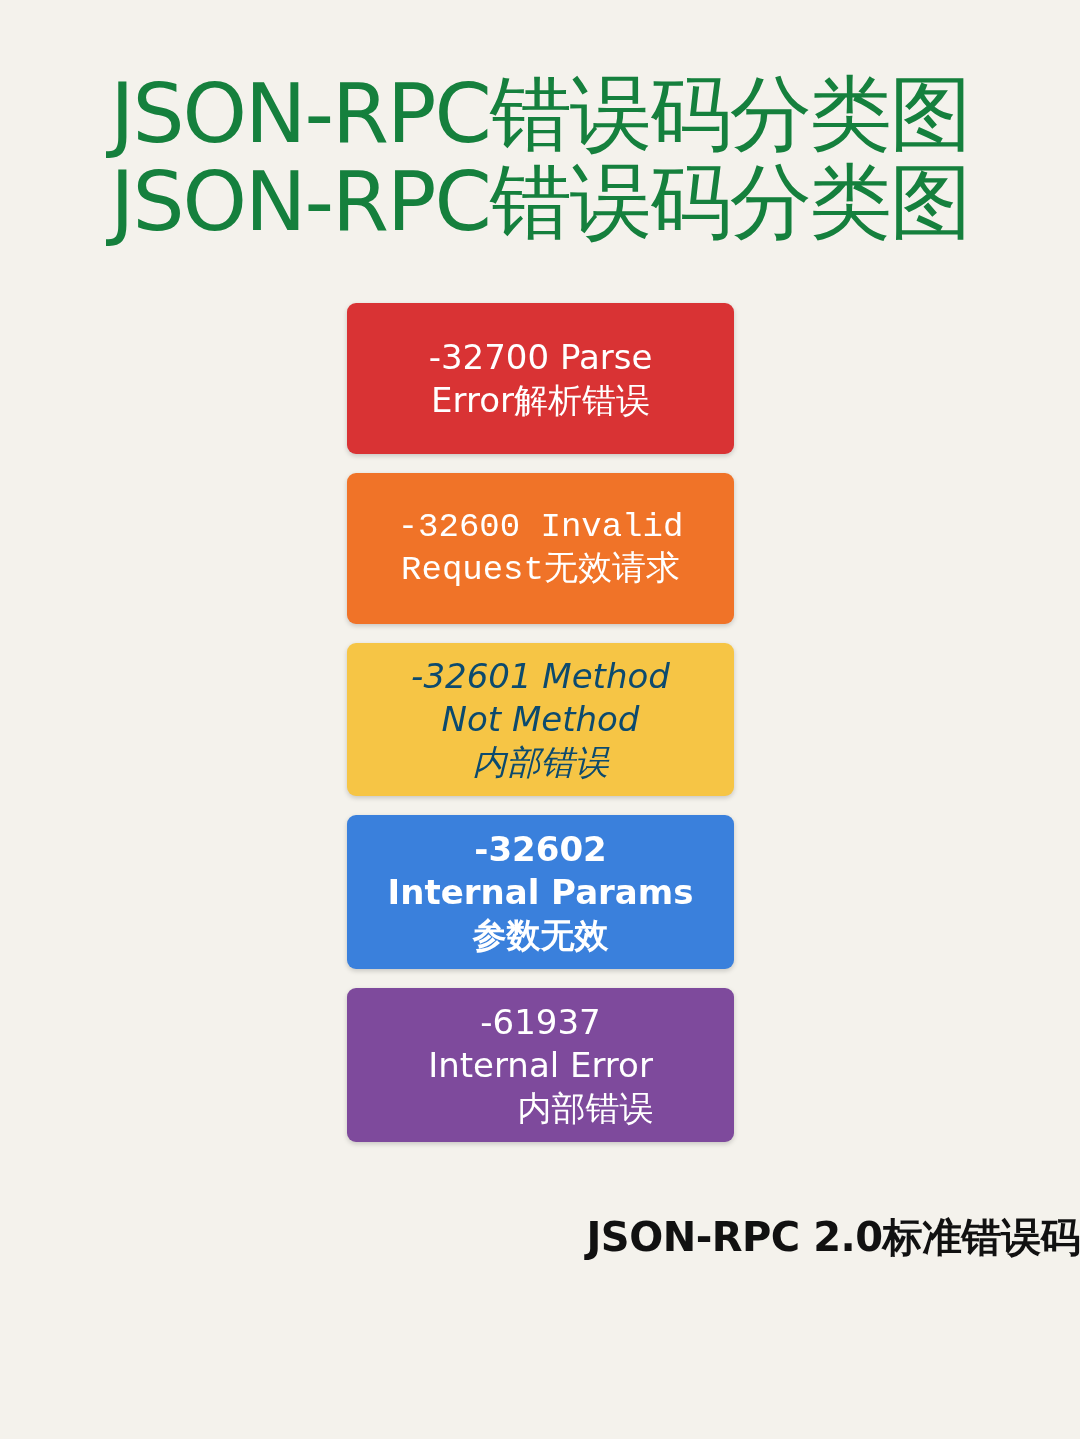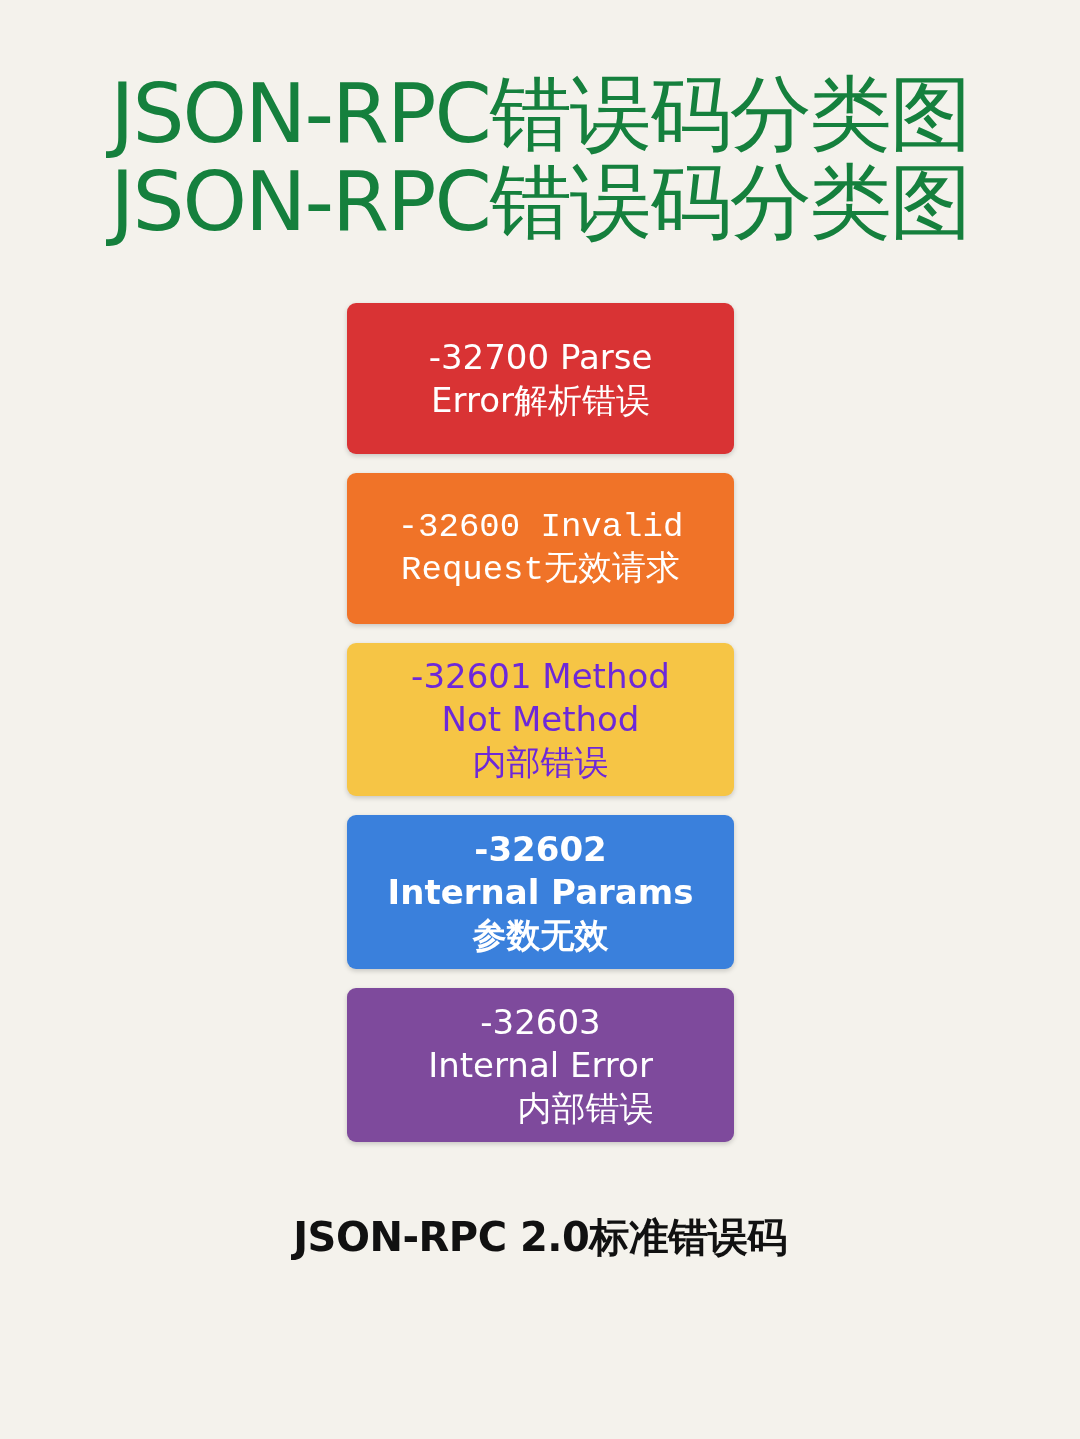--- a/index.html
+++ b/index.html
@@ -50,21 +50,21 @@
     .card-2 { top: 473px; height: 151px; }
     .card-3 { top: 643px; height: 153px; }
     .card-4 { top: 815px; height: 154px; font-weight: bold; }
     .card-5 { top: 988px; height: 154px; }
     .card-5 .line.right { padding-left: 90px; }
     .footer {
       position: absolute;
       left: 0;
       top: 1212px;
       width: 1080px;
-      text-align: center;
+      text-align: right;
       font-size: 40px;
       line-height: 50px;
       color: #111;
       font-weight: bold;
       letter-spacing: -0.5px;
     }
   </style>
 </head>
 <body>
 
@@ -80,37 +80,37 @@
   </div>
 </div>
 
 <div class="card card-2" style="background:#f07328;color:#ffffff;font-family:Liberation Mono, monospace;">
   <div>
     <span class="line">-32600 Invalid</span>
     <span class="line">Request无效请求</span>
   </div>
 </div>
 
-<div class="card card-3" style="background:#f6c545;color:#6d28d9;">
+<div class="card card-3" style="background:#f6c545;color:#0c4a6e;font-style:italic;">
   <div>
     <span class="line">-32601 Method</span>
     <span class="line">Not Method</span>
     <span class="line">内部错误</span>
   </div>
 </div>
 
 <div class="card card-4" style="background:#3a80dc;color:#ffffff;">
   <div>
     <span class="line">-32602</span>
     <span class="line">Internal Params</span>
     <span class="line">参数无效</span>
   </div>
 </div>
 
 <div class="card card-5" style="background:#7e4a9c;color:#ffffff;">
   <div>
-    <span class="line">-32603</span>
+    <span class="line">-61937</span>
     <span class="line">Internal Error</span>
     <span class="line right">内部错误</span>
   </div>
 </div>
 
 <div class="footer">JSON-RPC 2.0标准错误码</div>
 
 </body></html>

